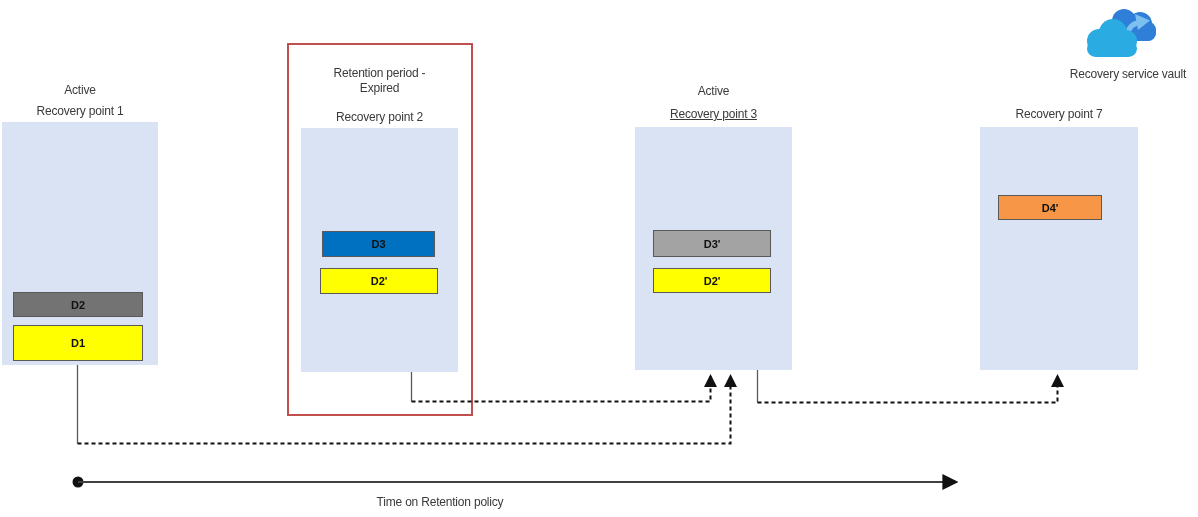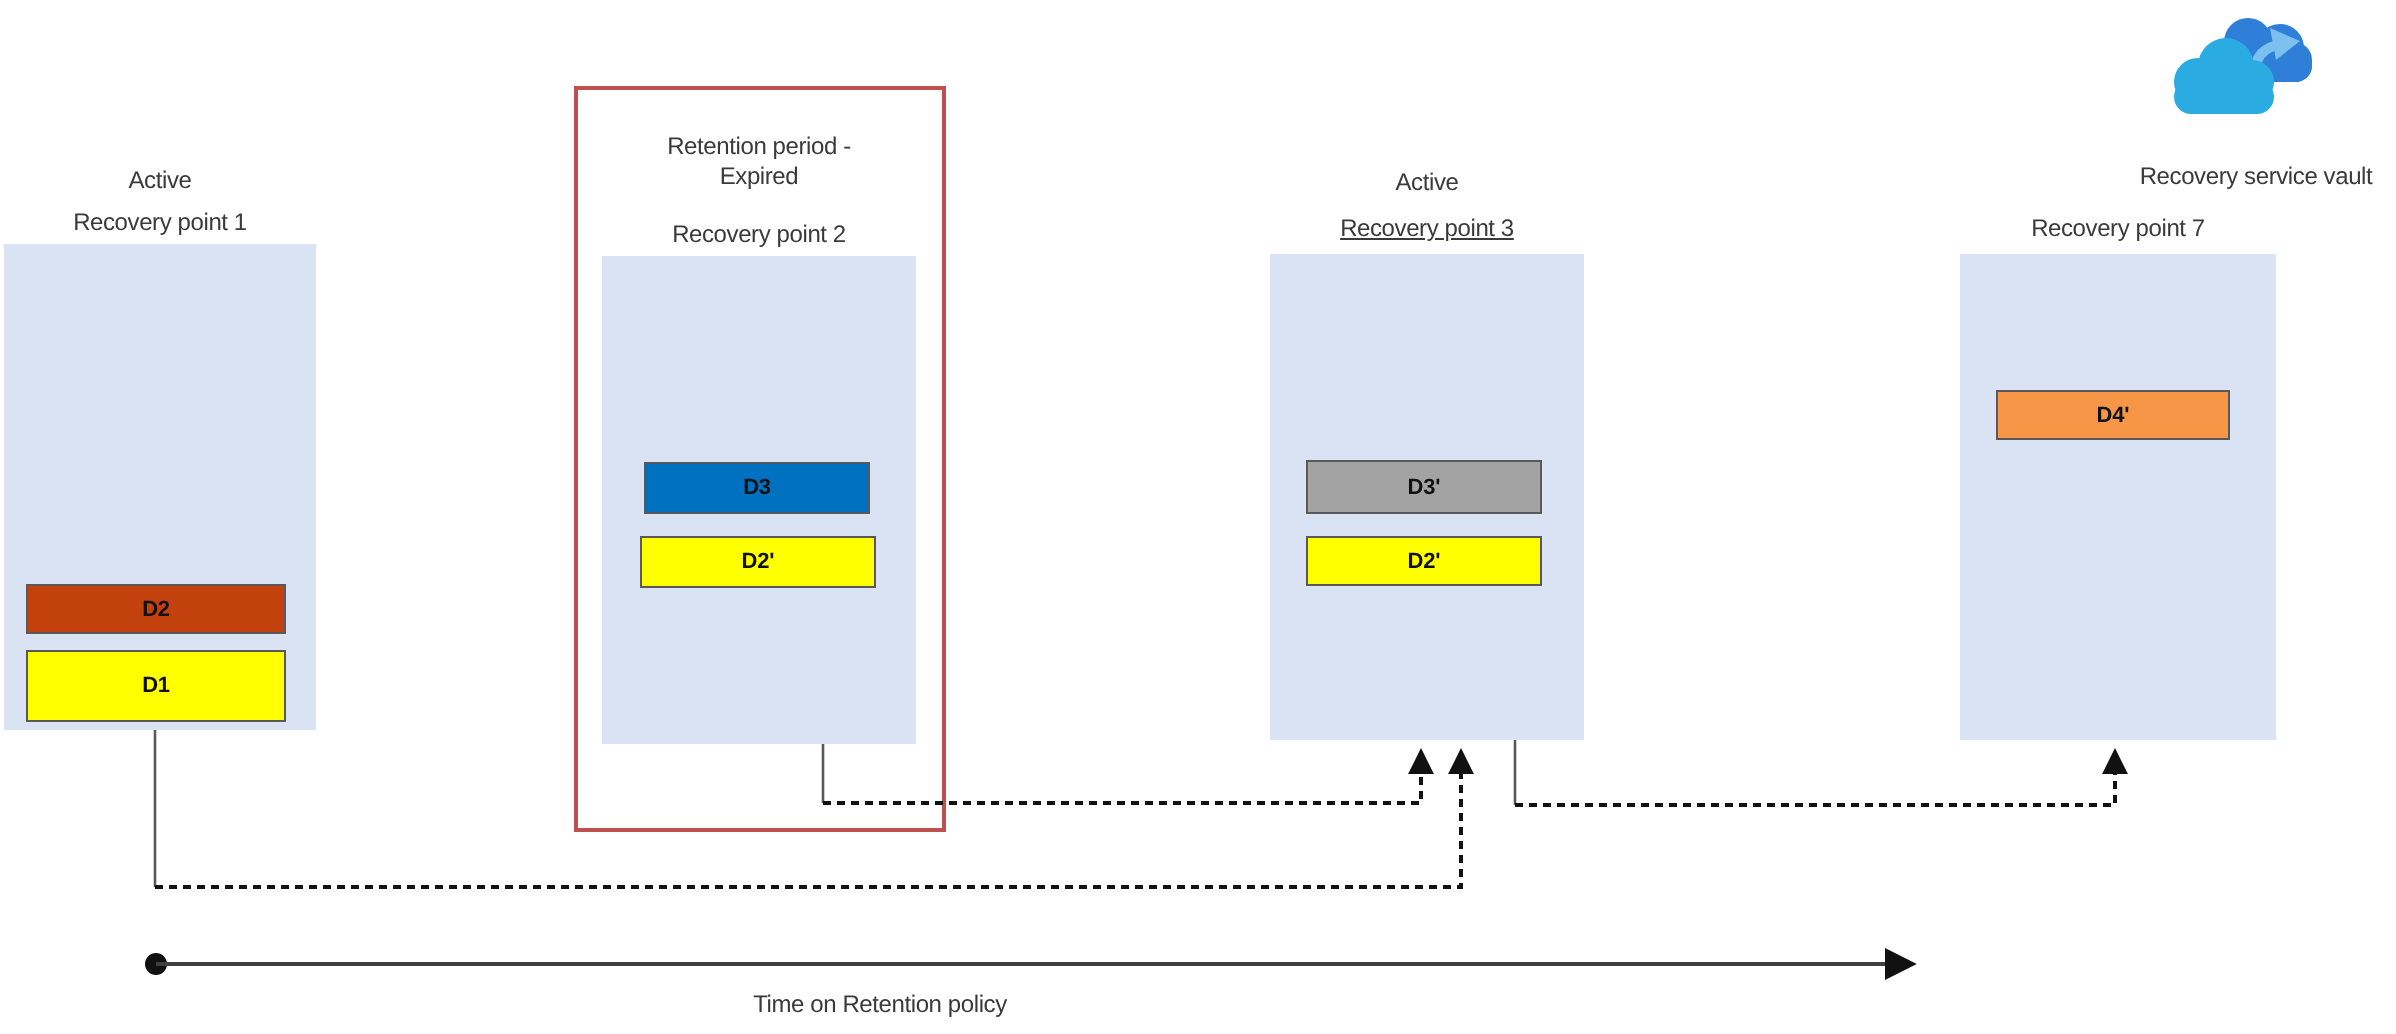--- a/index.html
+++ b/index.html
@@ -57,60 +57,60 @@
   }
 </style>
 </head>
 <body>
 
 <div class="canvas">
 
   <div class="lbl" style="left:2px; top:83px; width:156px;">Active</div>
   <div class="lbl" style="left:2px; top:104px; width:156px;">Recovery point 1</div>
   <div class="panel" style="left: 2px; top: 122px; width: 156px; height: 243px; background: rgb(218, 227, 243);"></div>
-  <div class="chip" style="left: 13px; top: 292px; width: 130px; height: 25px; background: #c2410c;">D2</div>
+  <div class="chip" style="left: 13px; top: 292px; width: 130px; height: 25px; background: #737373;">D2</div>
   <div class="chip" style="left: 13px; top: 325px; width: 130px; height: 36px; background: rgb(255, 255, 0);">D1</div>
 
   <div class="frame" style="left: 287px; top: 43px; width: 186px; height: 373px; border-color: rgb(192, 80, 77);"></div>
   <div class="lbl" style="left:301px; top:66px; width:157px;">Retention period -
 Expired</div>
   <div class="lbl" style="left:301px; top:110px; width:157px;">Recovery point 2</div>
   <div class="panel" style="left: 301px; top: 128px; width: 157px; height: 244px; background: rgb(218, 227, 243);"></div>
   <div class="chip" style="left: 322px; top: 231px; width: 113px; height: 26px; background: rgb(0, 112, 192);">D3</div>
   <div class="chip" style="left: 320px; top: 268px; width: 118px; height: 26px; background: rgb(255, 255, 0);">D2'</div>
 
   <div class="lbl" style="left:635px; top:84px; width:157px;">Active</div>
   <div class="lbl" style="left:635px; top:107px; width:157px;text-decoration:underline;">Recovery point 3</div>
   <div class="panel" style="left: 635px; top: 127px; width: 157px; height: 243px; background: rgb(218, 227, 243);"></div>
   <div class="chip" style="left: 653px; top: 230px; width: 118px; height: 27px; background: #a3a3a3;">D3'</div>
   <div class="chip" style="left: 653px; top: 268px; width: 118px; height: 25px; background: rgb(255, 255, 0);">D2'</div>
 
   <div class="lbl" style="left:980px; top:107px; width:158px;">Recovery point 7</div>
   <div class="panel" style="left: 980px; top: 127px; width: 158px; height: 243px; background: rgb(218, 227, 243);"></div>
-  <div class="chip" style="left: 998px; top: 195px; width: 117px; height: 25px; background: rgb(247, 150, 70);">D4'</div>
+  <div class="chip" style="left: 998px; top: 195px; width: 104px; height: 25px; background: rgb(247, 150, 70);">D4'</div>
 
   <svg class="overlay" style="left:1082px; top:2px; pointer-events:none;" width="80" height="62" viewBox="0 0 80 62">
     <g>
       <circle cx="42" cy="19" r="12" fill="#2f7ed8"></circle>
       <circle cx="58" cy="22" r="12" fill="#2f7ed8"></circle>
       <circle cx="66" cy="31" r="8" fill="#2f7ed8"></circle>
       <rect x="31" y="19" width="43" height="20" rx="9" fill="#2f7ed8"></rect>
     </g>
     <g>
       <path d="M45,37 Q45,24 55,21" stroke="#7cc0f0" stroke-width="5" fill="none" stroke-linecap="round"></path>
       <polygon points="53,12 68,18.5 56,28" fill="#7cc0f0"></polygon>
     </g>
     <g>
       <circle cx="17" cy="39" r="12" fill="#2aabe2"></circle>
       <circle cx="31" cy="31" r="14" fill="#2aabe2"></circle>
       <circle cx="44" cy="39" r="11" fill="#2aabe2"></circle>
       <rect x="5" y="38" width="50" height="17" rx="8.5" fill="#2aabe2"></rect>
     </g>
   </svg>
-  <div class="vault-label" style="left:1058px; top:81px; width:140px;">Recovery service vault</div>
+  <div class="vault-label" style="left:1058px; top:67px; width:140px;">Recovery service vault</div>
 
   <svg class="overlay" width="1198" height="517" viewBox="0 0 1198 517">
     <defs>
       <marker id="arrDash" viewBox="0 0 10 10" refX="8.5" refY="5" markerWidth="6.5" markerHeight="6.5" orient="auto-start-reverse">
         <path d="M0,0 L10,5 L0,10 z" fill="#111111"></path>
       </marker>
       <marker id="arrTime" viewBox="0 0 10 10" refX="8.5" refY="5" markerWidth="8" markerHeight="8" orient="auto-start-reverse">
         <path d="M0,0 L10,5 L0,10 z" fill="#111111"></path>
       </marker>
     </defs>

